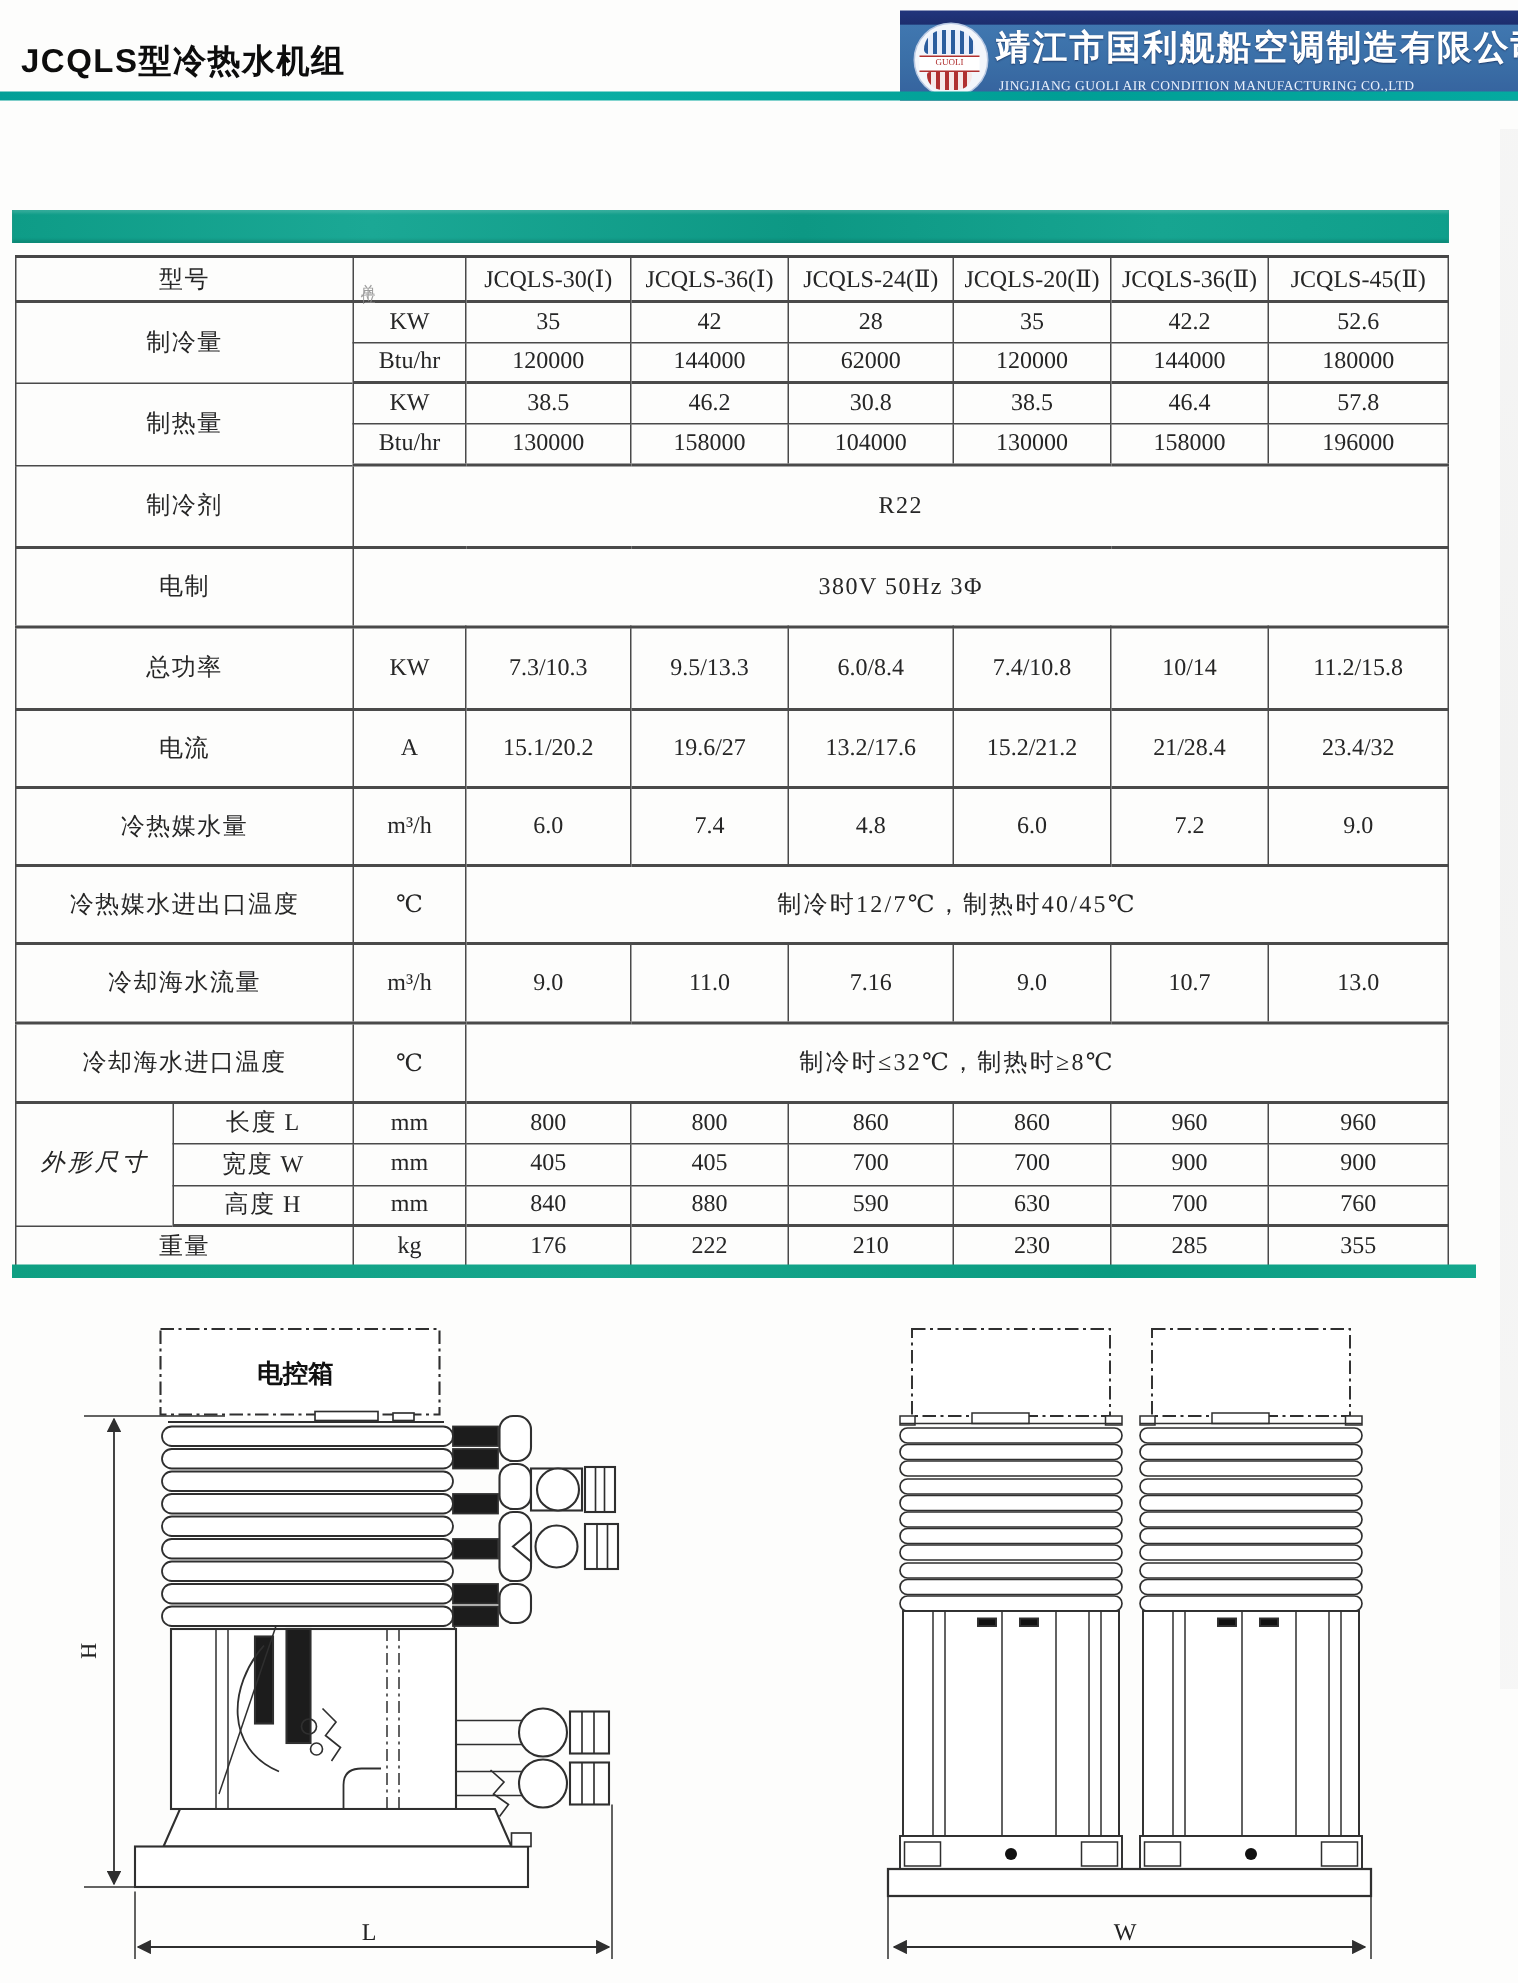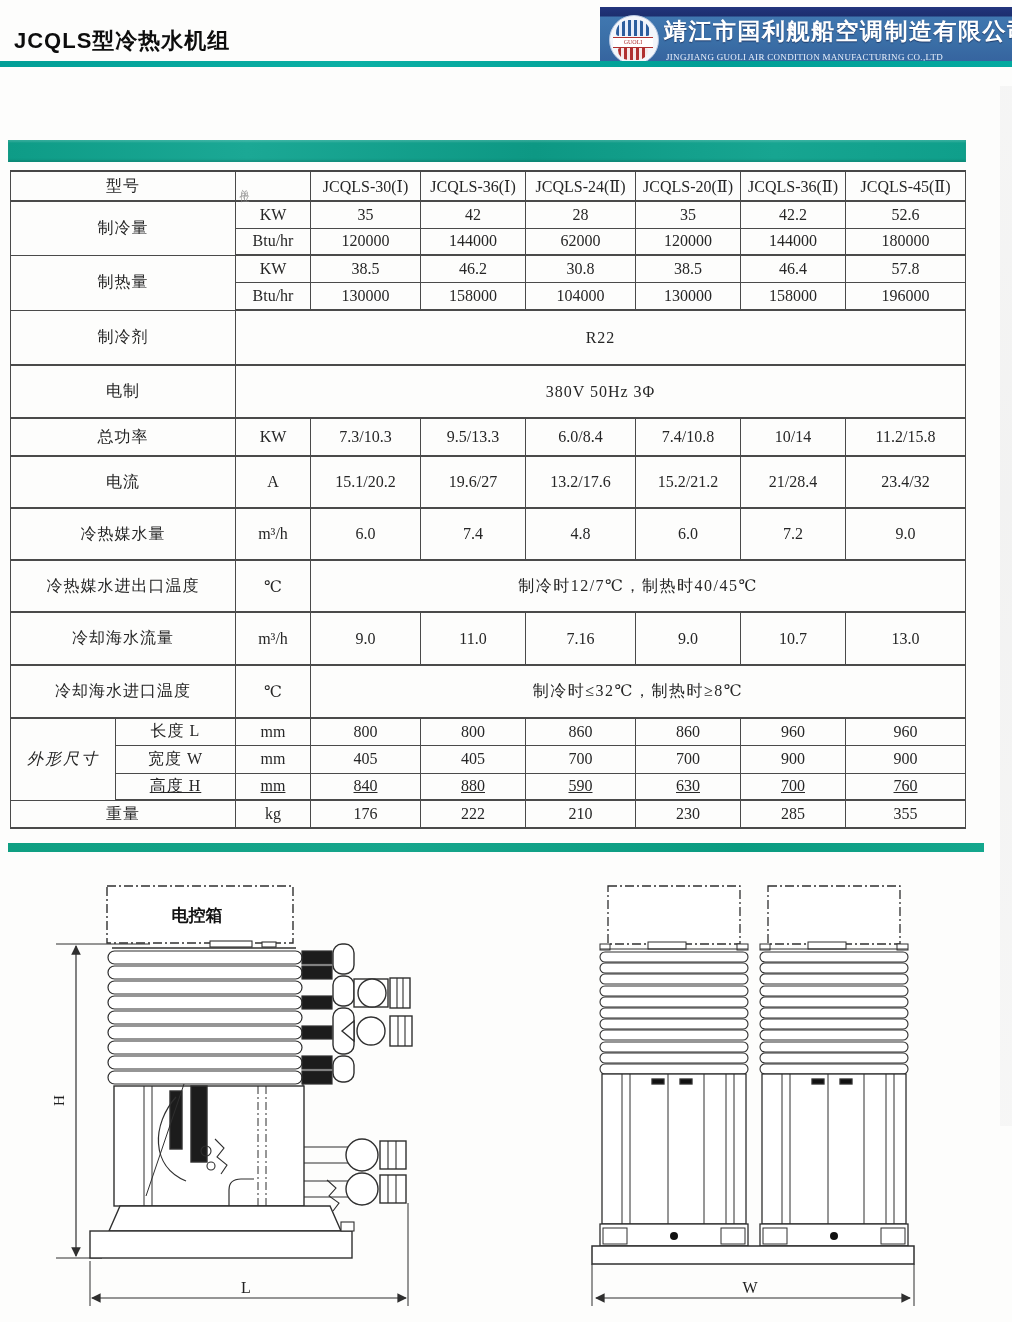--- a/index.html
+++ b/index.html
@@ -144,21 +144,21 @@
             <td class="val">196000</td>
           </tr>
           <tr class="sep" style="height: 55px;">
             <td class="lab" colspan="2">制冷剂</td>
             <td class="spanL" colspan="7">R22</td>
           </tr>
           <tr class="sep" style="height: 53px;">
             <td class="lab" colspan="2">电制</td>
             <td class="spanL" colspan="7">380V 50Hz 3Φ</td>
           </tr>
-          <tr class="sep" style="height: 38px;">
+          <tr class="sep" style="height: 55px;">
             <td class="lab" colspan="2">总功率</td>
             <td class="unit">KW</td>
             <td class="val">7.3/10.3</td>
             <td class="val">9.5/13.3</td>
             <td class="val">6.0/8.4</td>
             <td class="val">7.4/10.8</td>
             <td class="val">10/14</td>
             <td class="val">11.2/15.8</td>
           </tr>
           <tr class="sep" style="height: 52px;">
@@ -215,21 +215,21 @@
           <tr style="height: 28px;">
             <td class="sub">宽度 W</td>
             <td class="unit">mm</td>
             <td class="val">405</td>
             <td class="val">405</td>
             <td class="val">700</td>
             <td class="val">700</td>
             <td class="val">900</td>
             <td class="val">900</td>
           </tr>
-          <tr class="sep" style="height: 27px; text-decoration: underline;">
+          <tr class="sep" style="height: 27px;">
             <td class="sub">高度 H</td>
             <td class="unit">mm</td>
             <td class="val">840</td>
             <td class="val">880</td>
             <td class="val">590</td>
             <td class="val">630</td>
             <td class="val">700</td>
             <td class="val">760</td>
           </tr>
           <tr class="sep" style="height: 28px;">

